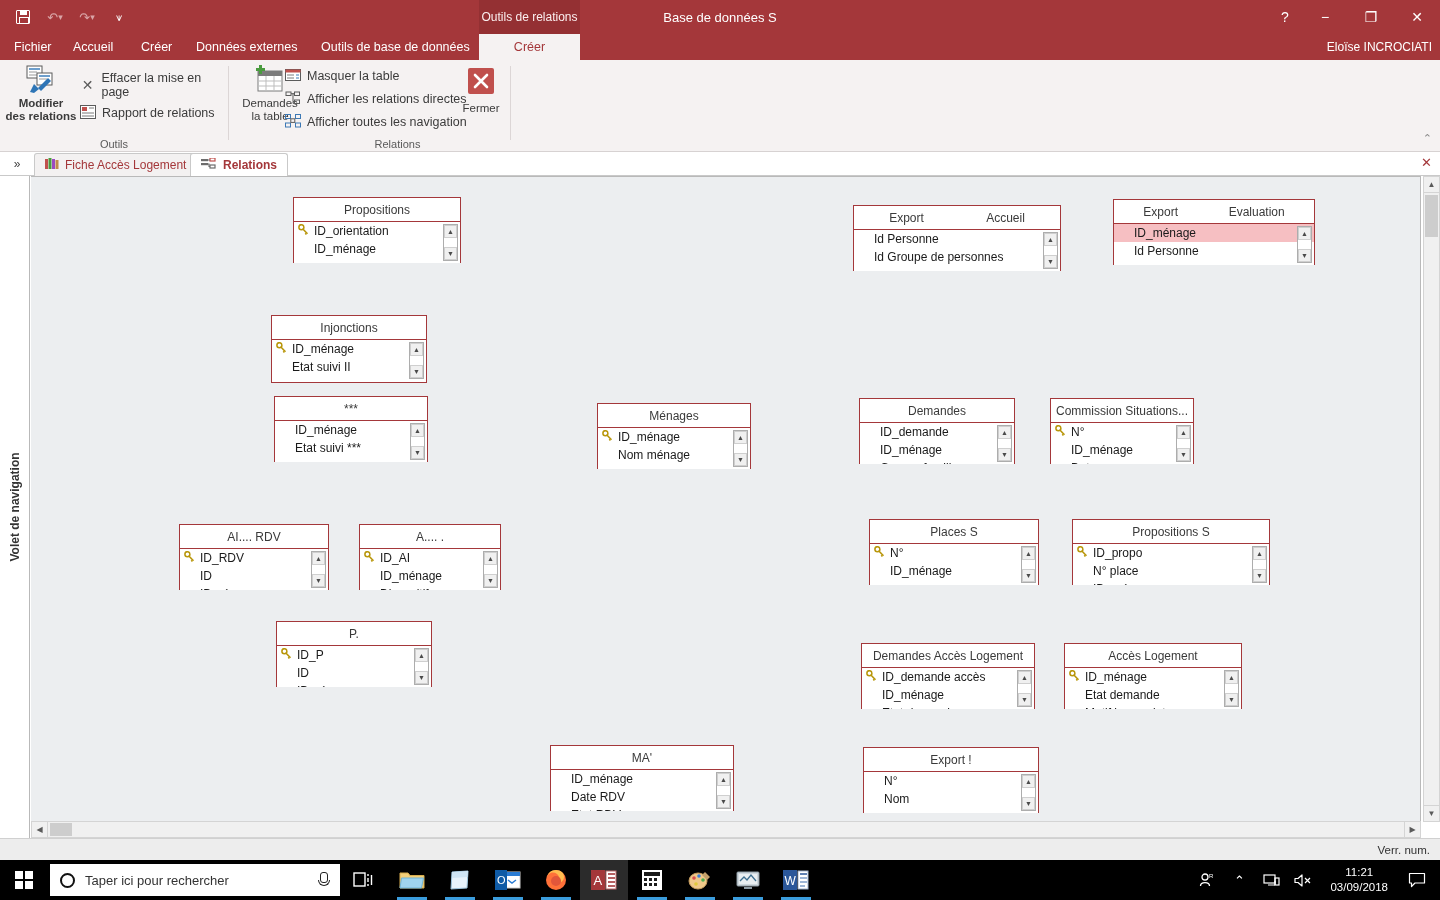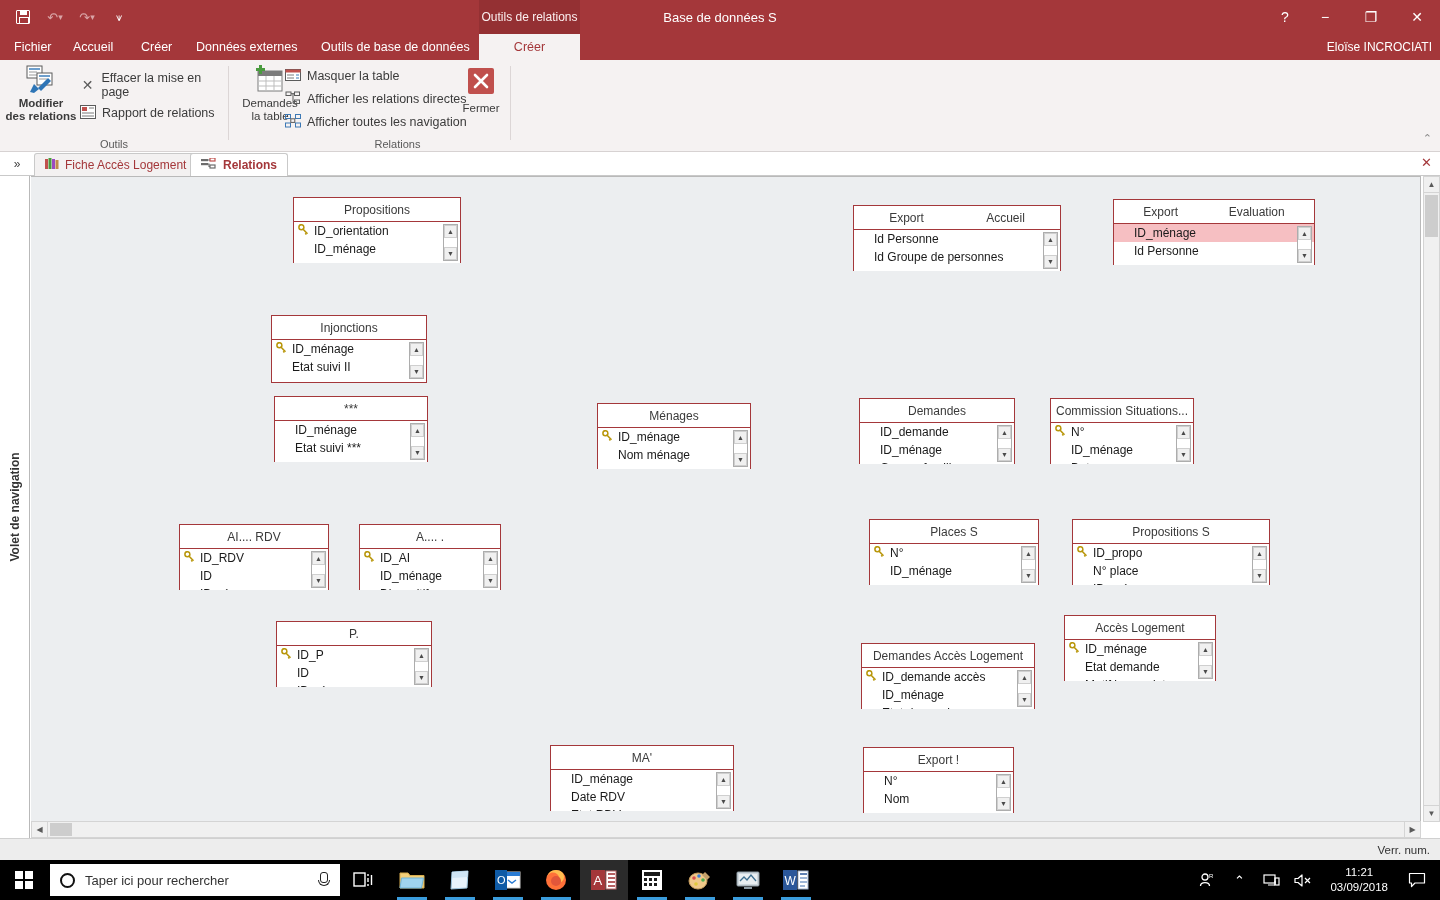--- a/index.html
+++ b/index.html
@@ -670,21 +670,21 @@
         <div class="tfield">
           <span>Etat demande</span>
         </div>
         <div class="tscroll">
           <div class="tsarrow">▲</div>
           <div class="tstrack"></div>
           <div class="tsarrow">▼</div>
         </div>
       </div>
     </div>
-    <div class="tbox" style="left: 1033px; top: 438px; width: 152px; height: 66px;">
+    <div class="tbox" style="left: 1033px; top: 466px; width: 178px; height: 66px;">
       <div class="tbox-title">Accès Logement</div>
       <div class="tbox-body" style="height: 41px;">
         <div class="tfield">
           <span class="key"><svg width="11" height="12" viewBox="0 0 11 12">
               <circle cx="3.4" cy="3.2" r="2.5" fill="none" stroke="#b8960a" stroke-width="1.5"></circle>
               <path d="M4.6 4.8 L9.5 9.8" stroke="#b8960a" stroke-width="1.6"></path>
               <path d="M7.2 9.2 L8.4 10.4" stroke="#b8960a" stroke-width="1.4"></path>
             </svg></span>
           <span>ID_ménage</span>
         </div>
@@ -713,21 +713,21 @@
         <div class="tfield">
           <span>Etat RDV</span>
         </div>
         <div class="tscroll">
           <div class="tsarrow">▲</div>
           <div class="tstrack"></div>
           <div class="tsarrow">▼</div>
         </div>
       </div>
     </div>
-    <div class="tbox" style="left: 832px; top: 570px; width: 151px; height: 66px;">
+    <div class="tbox" style="left: 832px; top: 570px; width: 176px; height: 66px;">
       <div class="tbox-title">Export !</div>
       <div class="tbox-body" style="height: 41px;">
         <div class="tfield">
           <span>N°</span>
         </div>
         <div class="tfield">
           <span>Nom</span>
         </div>
         <div class="tscroll">
           <div class="tsarrow">▲</div>

